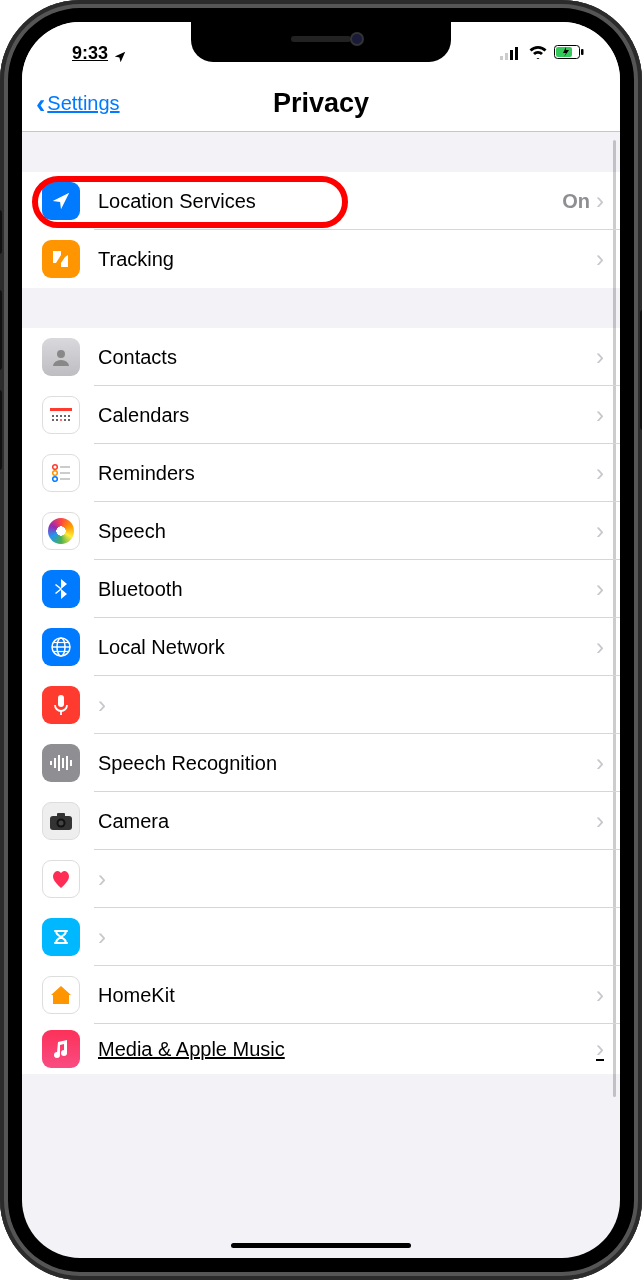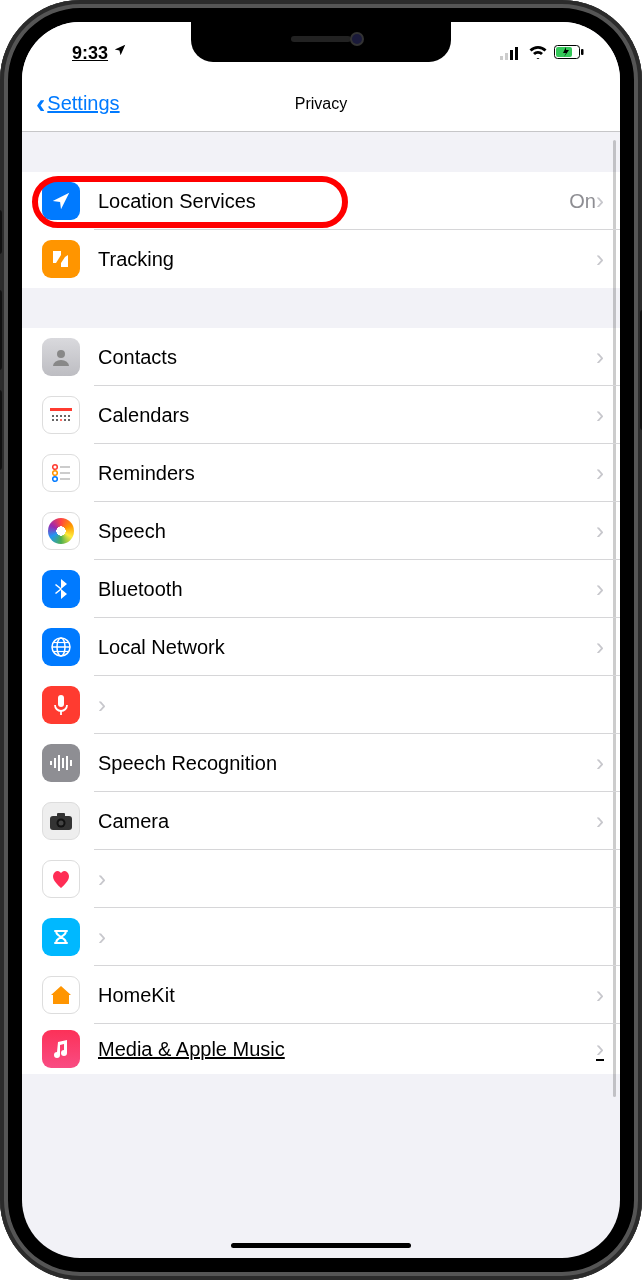--- a/index.html
+++ b/index.html
@@ -56,21 +56,21 @@
     display: flex;
     justify-content: space-between;
     align-items: center;
     padding: 0 30px;
     z-index: 40;
     background: #fff;
     color: #000;
     font-size: 18px;
     font-weight: 600;
   }
-  .status-left { display: flex; align-items: flex-start; gap: 5px; padding-top: 8px; padding-left: 20px; text-decoration: underline;}
+  .status-left { display: flex; align-items: flex-end; gap: 5px; padding-top: 8px; padding-left: 20px; text-decoration: underline;}
   .status-right { display: flex; align-items: center; gap: 6px; padding-top: 8px; padding-right: 6px;}
   .loc-arrow-small { width: 14px; height: 14px; }
   .nav-header {
     background: #fff;
     height: 56px;
     display: flex;
     align-items: center;
     justify-content: center;
     position: relative;
     border-bottom: 0.5px solid #c6c6c8;
@@ -78,21 +78,21 @@
   .nav-back {
     position: absolute;
     left: 14px;
     display: flex;
     align-items: center;
     color: #007aff;
     font-size: 20px;
   }
   .nav-back .chev { font-size: 28px; line-height: 1; margin-right: 2px; font-weight: 600;}
   .nav-back span.label { text-decoration: underline; }
-  .nav-title { font-size: 16px; font-weight: 400; }
+  .nav-title { font-size: 27px; font-weight: 700; }
   .scroll-area {
     height: calc(100% - 110px);
     overflow: hidden;
     position: relative;
   }
   .scroll-track { position: absolute; right: 4px; top: 8px; width: 3px; height: 85%; background: rgba(0,0,0,0.2); border-radius: 2px; }
   .group { background: #fff; }
   .group-gap { height: 40px; background: #f2f2f7; }
   .row {
     display: flex;
@@ -117,20 +117,22 @@
     font-size: 20px;
   }
   .row .label {
     font-size: 20px;
     color: #000;
     flex: 1;
   }
   .row .value {
     font-size: 20px;
     color: #8e8e93;
+    margin-right: 6px;
+    font-weight: bold;
   }
   .row .chev-right { color: #c7c7cc; font-size: 24px; font-weight: 300;}
   .highlight-ring {
     position: absolute;
     border: 6px solid #ff0000;
     border-radius: 28px;
     pointer-events: none;
     z-index: 100;
   }
   .home-ind {

